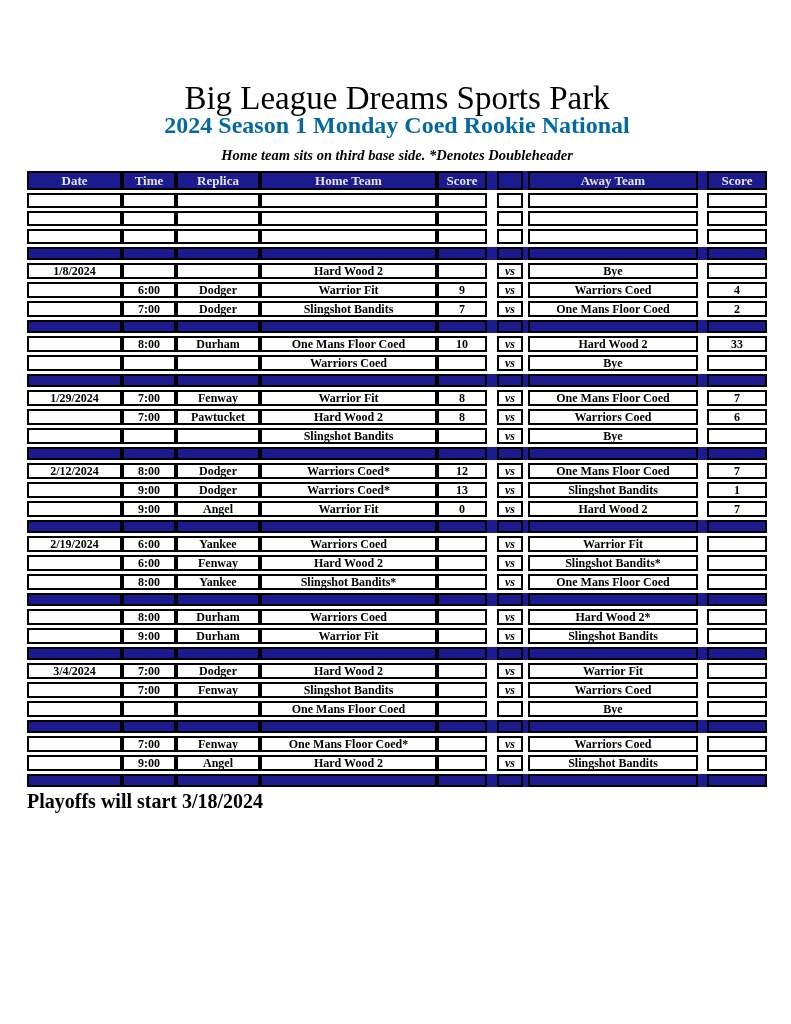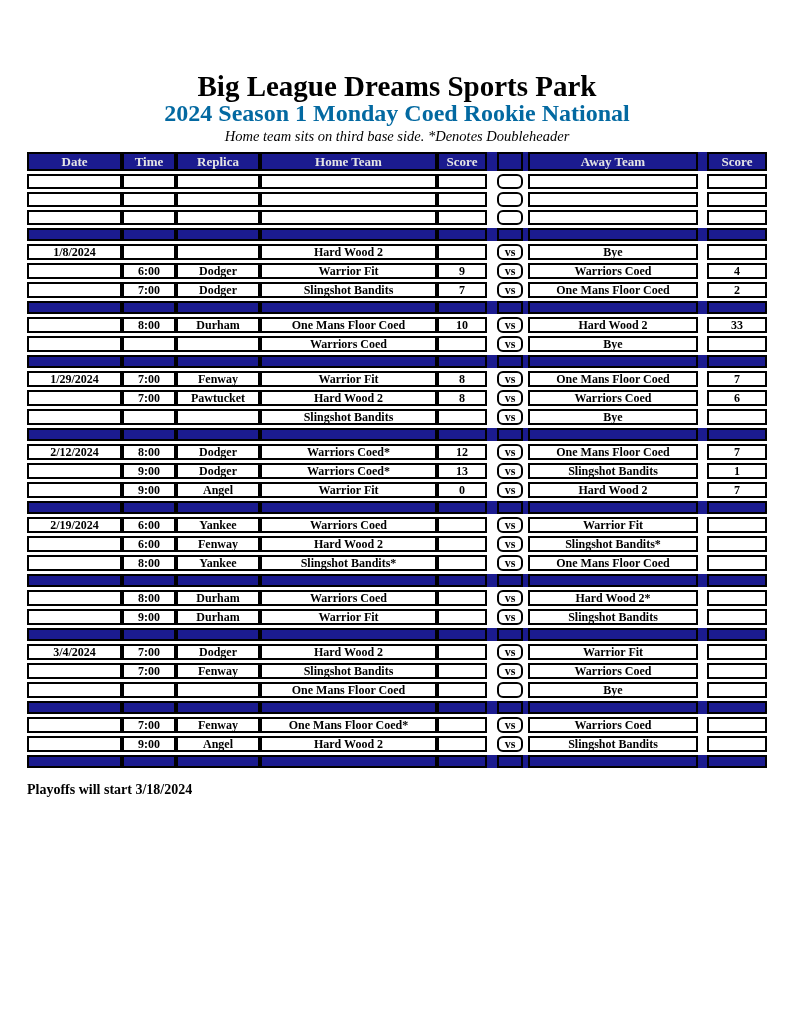--- a/index.html
+++ b/index.html
@@ -10,30 +10,30 @@
   * { box-sizing: border-box; }
   html, body {
     margin: 0; padding: 0;
     background: #ffffff;
     width: 791px; height: 1024px;
     font-family: "Liberation Serif", "DejaVu Serif", serif;
   }
   .page { padding: 72px 24px 0 27px; width: 791px; }
   .titles { width: 740px; text-align: center; }
   .title {
-    font-size: 29px; font-weight: bold; color: #000;
-    margin: 0 0 3px 0; line-height: 28px;
+    font-size: 33px; font-weight: normal; color: #000;
+    margin: 12px 0 3px 0; line-height: 28px;
   }
   .subtitle {
     font-size: 24px; font-weight: bold; color: #0369a1;
     margin: 0 0 5px 0; line-height: 21px;
   }
   .note {
-    font-size: 14.5px; font-weight: normal; font-style: italic; color: #000;
-    margin: 5px 0 5px 0; line-height: 15px;
+    font-size: 14.5px; font-weight: bold; font-style: italic; color: #000;
+    margin: 12px 0 5px 0; line-height: 15px;
   }
   table.schedule {
     border-collapse: separate;
     border-spacing: 0 3px;
     table-layout: fixed;
     width: 740px;
   }
   table.schedule th, table.schedule td {
     border: 2px solid var(--border);
     padding: 0;
@@ -56,24 +56,24 @@
     line-height: 14px;
   }
   table.schedule th.sp, table.schedule td.sp {
     border: none;
     background: transparent;
   }
   table.schedule th.sp { background: var(--navy); }
   tr.sep td { background: var(--navy); height: 13px; }
   tr.sep td.sp { background: var(--navy); border: none; }
   td.hl { background: var(--yellow); }
-  td.vs-cell { font-size: 11.5px; border-radius: 6px; }
+  td.vs-cell { font-style: italic; font-size: 11.5px; }
   .footer-note {
-    margin-top: 11px;
-    font-size: 14px;
+    margin-top: 4px;
+    font-size: 20px;
     font-weight: bold;
     color: #000;
     text-align: left;
     line-height: 15px;
   }
 </style>
 </head>
 <body>
 
 <div class="page">

